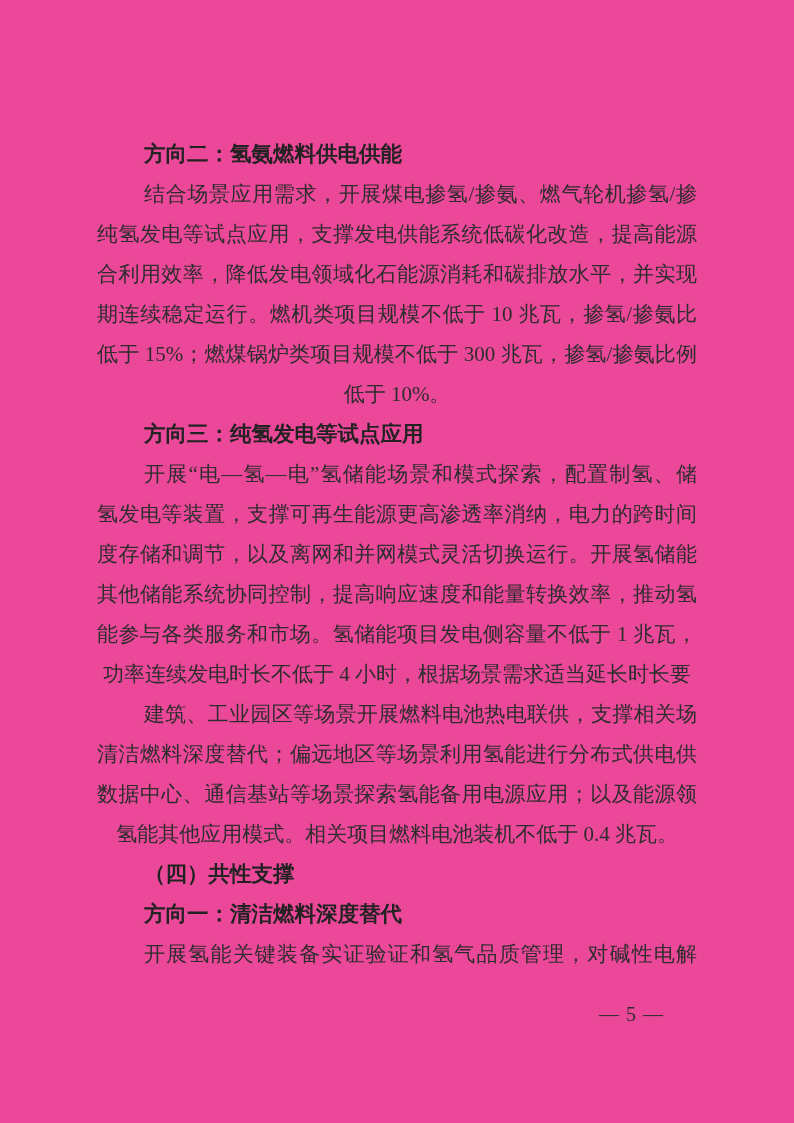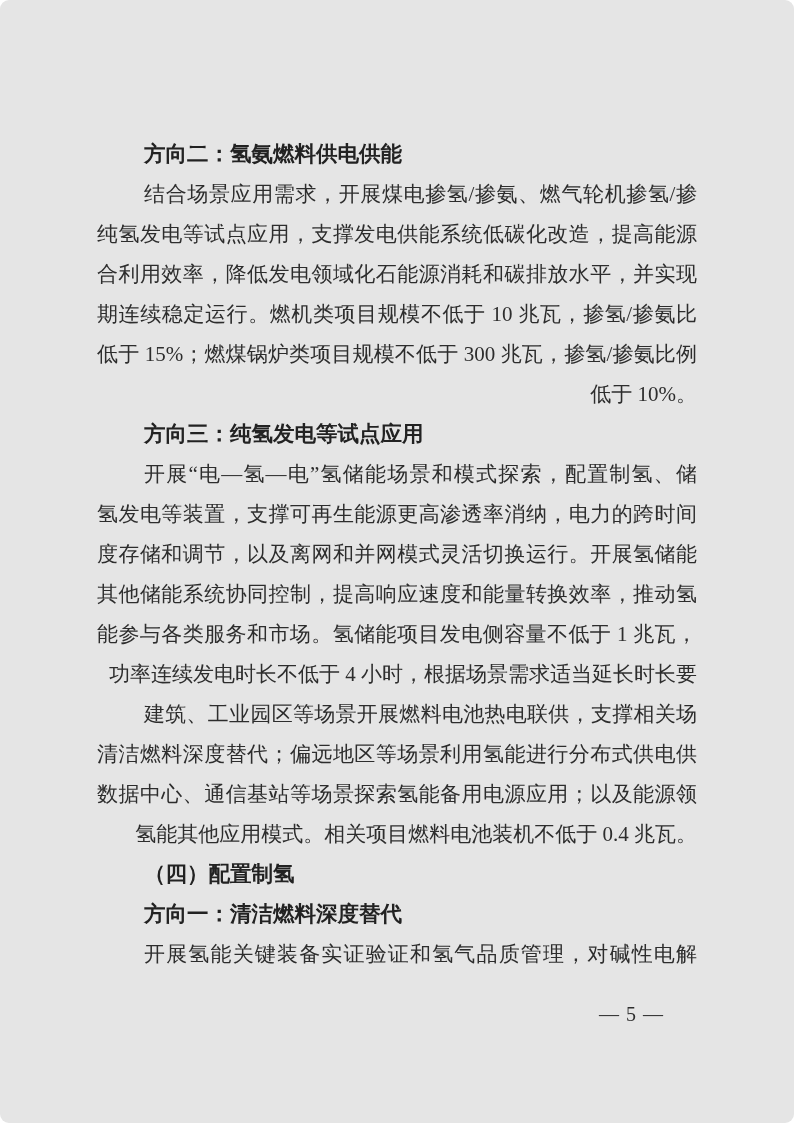--- a/index.html
+++ b/index.html
@@ -22,21 +22,21 @@
     width: 600px;
   }
   .block {
     margin: 0;
   }
   .line {
     height: 40px;
     line-height: 40px;
     font-size: 21px;
     color: #2d2d2d;
-    text-align: right;
+    text-align: center;
     overflow: hidden;
   }
   .line.full {
     text-align: justify;
     text-align-last: justify;
   }
   .line.first {
     text-indent: 47px;
   }
   .line.head {
@@ -53,21 +53,21 @@
     height: 32px;
     line-height: 32px;
     font-size: 20px;
     color: #2d2d2d;
     letter-spacing: 1px;
   }
 </style>
 </head>
 <body>
 
-<div class="page" style="background: #e5e5e5; color: rgb(45, 45, 45); border-radius: 9px;">
+<div class="page" style="background: #ec4899; color: rgb(45, 45, 45);">
   <div class="content">
       <div class="block sub-heading">
         <div class="line first head">方向二：氢氨燃料供电供能</div>
       </div>
       <div class="block paragraph">
         <div class="line first full">结合场景应用需求，开展煤电掺氢/掺氨、燃气轮机掺氢/掺氨/</div>
         <div class="line full">纯氢发电等试点应用，支撑发电供能系统低碳化改造，提高能源综</div>
         <div class="line full">合利用效率，降低发电领域化石能源消耗和碳排放水平，并实现长</div>
         <div class="line full">期连续稳定运行。燃机类项目规模不低于 10 兆瓦，掺氢/掺氨比例不</div>
         <div class="line full">低于 15%；燃煤锅炉类项目规模不低于 300 兆瓦，掺氢/掺氨比例不</div>
@@ -84,21 +84,21 @@
         <div class="line full">能参与各类服务和市场。氢储能项目发电侧容量不低于 1 兆瓦，满</div>
         <div class="line">功率连续发电时长不低于 4 小时，根据场景需求适当延长时长要求。</div>
       </div>
       <div class="block paragraph">
         <div class="line first full">建筑、工业园区等场景开展燃料电池热电联供，支撑相关场景</div>
         <div class="line full">清洁燃料深度替代；偏远地区等场景利用氢能进行分布式供电供能；</div>
         <div class="line full">数据中心、通信基站等场景探索氢能备用电源应用；以及能源领域</div>
         <div class="line">氢能其他应用模式。相关项目燃料电池装机不低于 0.4 兆瓦。</div>
       </div>
       <div class="block section-heading">
-        <div class="line first head">（四）配置制氢</div>
+        <div class="line first head">（四）共性支撑</div>
       </div>
       <div class="block sub-heading">
         <div class="line first head">方向一：清洁燃料深度替代</div>
       </div>
       <div class="block paragraph">
         <div class="line first full">开展氢能关键装备实证验证和氢气品质管理，对碱性电解槽、</div>
       </div>
     </div>
   <div class="footer">— 5 —</div>
 </div>

